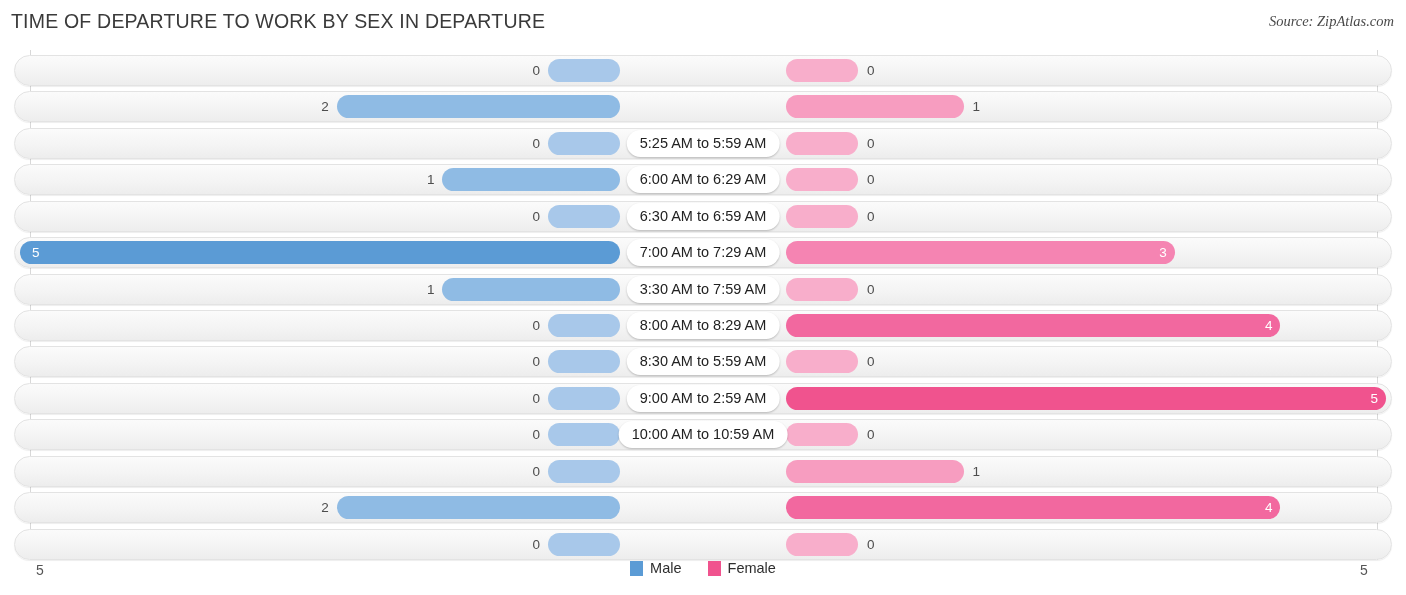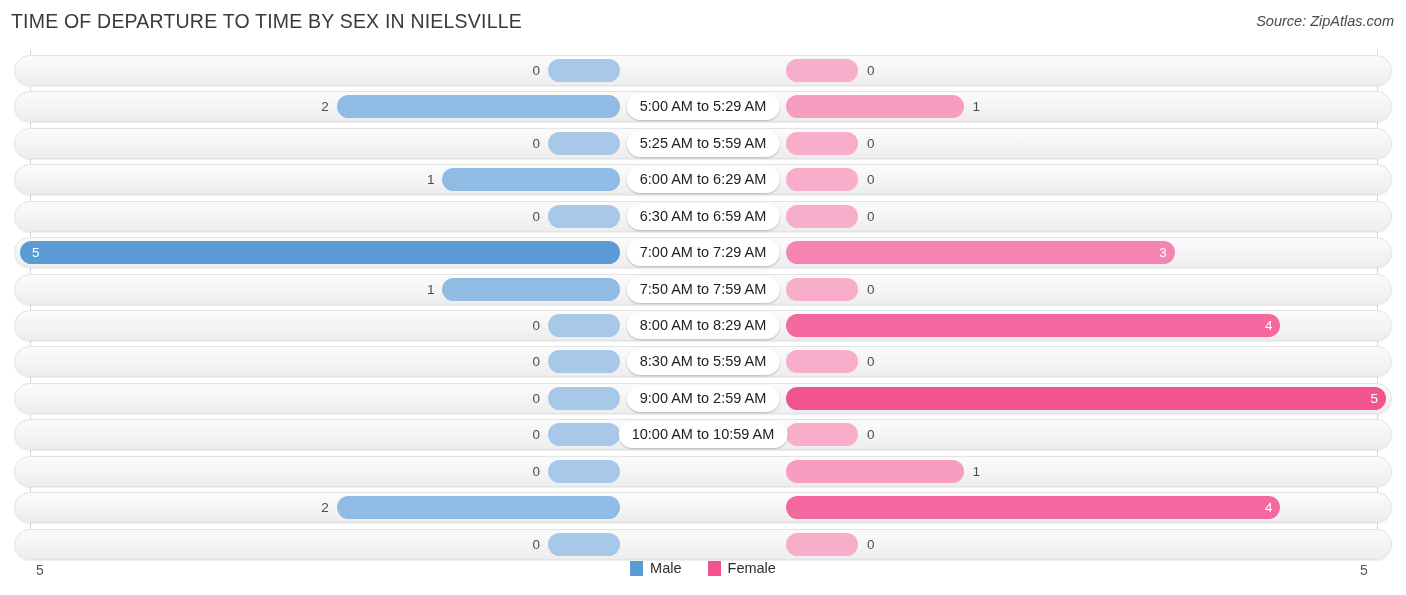--- a/index.html
+++ b/index.html
@@ -34,20 +34,21 @@
     white-space: nowrap;
   }
   .source-note {
     position: absolute;
     right: 12px;
     top: 13px;
     font-size: 14.5px;
     font-style: italic;
     color: #4a4a4a;
     white-space: nowrap;
+    font-family: Liberation Serif, serif;
   }
 
   
   .plot {
     position: absolute;
     left: 0;
     top: 50px;
     width: 1406px;
     height: 510px;
   }
@@ -157,41 +158,40 @@
   .swatch {
     width: 13px;
     height: 15px;
     display: inline-block;
   }
 </style>
 </head>
 <body>
 
 <div class="header">
-  <div class="chart-title">TIME OF DEPARTURE TO TIME BY SEX IN NIELSVILLE</div>
+  <div class="chart-title">TIME OF DEPARTURE TO WORK BY SEX IN DEPARTURE</div>
   <div class="source-note">Source: ZipAtlas.com</div>
 </div>
 
 <div class="plot" id="plot">
   <div class="gridline left"></div>
   <div class="gridline right"></div>
 <div class="row" style="top: 5px;">
       <div class="track"></div>
       <div class="bar male" style="left: 534px; width: 72px; background: rgb(168, 200, 234);"></div>
       <div class="val" style="left: 512px; width: 14px; text-align: right;">0</div>
       <div class="bar female" style="left: 772px; width: 72px; background: rgb(248, 174, 203);"></div>
       <div class="val" style="left: 853px;">0</div>
     </div>
     <div class="row" style="top: 41.43px;">
       <div class="track"></div>
       <div class="bar male" style="left: 322.8px; width: 283.2px; background: rgb(143, 187, 228);"></div>
       <div class="val" style="left: 300.8px; width: 14px; text-align: right;">2</div>
       <div class="bar female" style="left: 772px; width: 177.6px; background: rgb(247, 157, 192);"></div>
       <div class="val" style="left: 958.6px;">1</div>
-      <div class="cat-pill">5:00 AM to 5:29 AM</div>
     </div>
     <div class="row" style="top: 77.86px;">
       <div class="track"></div>
       <div class="bar male" style="left: 534px; width: 72px; background: rgb(168, 200, 234);"></div>
       <div class="val" style="left: 512px; width: 14px; text-align: right;">0</div>
       <div class="bar female" style="left: 772px; width: 72px; background: rgb(248, 174, 203);"></div>
       <div class="val" style="left: 853px;">0</div>
       <div class="cat-pill">5:25 AM to 5:59 AM</div>
     </div>
     <div class="row" style="top: 114.29px;">
@@ -217,21 +217,21 @@
       <div class="bar female" style="left: 772px; width: 388.8px; background: rgb(245, 132, 178);"></div>
       <div class="val inside" style="left: 1138.8px; width: 14px; text-align: right;">3</div>
       <div class="cat-pill">7:00 AM to 7:29 AM</div>
     </div>
     <div class="row" style="top: 223.58px;">
       <div class="track"></div>
       <div class="bar male" style="left: 428.4px; width: 177.6px; background: rgb(143, 187, 228);"></div>
       <div class="val" style="left: 406.4px; width: 14px; text-align: right;">1</div>
       <div class="bar female" style="left: 772px; width: 72px; background: rgb(248, 174, 203);"></div>
       <div class="val" style="left: 853px;">0</div>
-      <div class="cat-pill">7:50 AM to 7:59 AM</div>
+      <div class="cat-pill">3:30 AM to 7:59 AM</div>
     </div>
     <div class="row" style="top: 260.01px;">
       <div class="track"></div>
       <div class="bar male" style="left: 534px; width: 72px; background: rgb(168, 200, 234);"></div>
       <div class="val" style="left: 512px; width: 14px; text-align: right;">0</div>
       <div class="bar female" style="left: 772px; width: 494.4px; background: rgb(242, 104, 159);"></div>
       <div class="val inside" style="left: 1244.4px; width: 14px; text-align: right;">4</div>
       <div class="cat-pill">8:00 AM to 8:29 AM</div>
     </div>
     <div class="row" style="top: 296.44px;">

